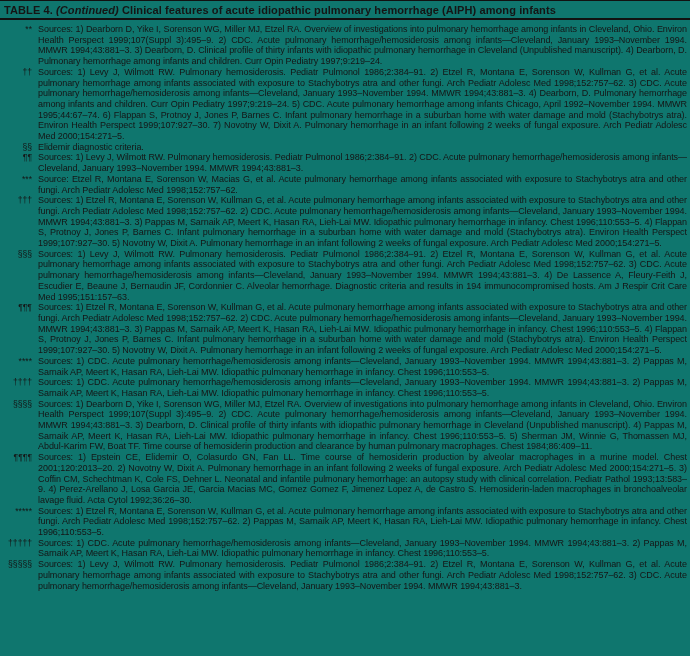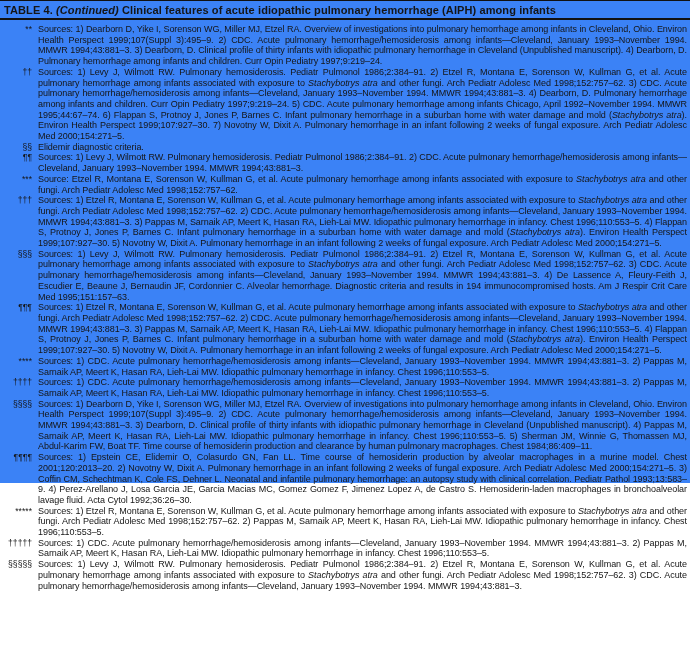--- a/index.html
+++ b/index.html
@@ -2,21 +2,21 @@
 <html><head>
 <meta charset="utf-8">
 <style>
   html, body { margin: 0; padding: 0; background: #ffffff; }
   body {
     width: 690px; height: 656px; overflow: hidden;
     font-family: "Liberation Sans", sans-serif;
     color: #151515;
     -webkit-font-smoothing: antialiased;
   }
-  .page { width: 690px; height: 483px; background: #3b82f6; }
+  .page { width: 690px; height: 656px; background: #0f766e; }
   .title-bar {
     border-top: 1px solid #111;
     border-bottom: 2px solid #111;
     padding: 3px 4px 2px 4px;
   }
   .title {
     font-size: 11px; font-weight: bold; letter-spacing: 0.1px;
     white-space: nowrap;
   }
   .title .cont { font-style: italic; }
@@ -25,21 +25,21 @@
   .fn-marker {
     flex: 0 0 30px; width: 30px; text-align: right;
     font-size: 8.6px; line-height: 10.7px;
     padding-right: 6px; white-space: nowrap;
   }
   .fn-text {
     flex: 1 1 auto;
     font-size: 9px; line-height: 10.7px;
     text-align: justify; letter-spacing: -0.06px;
   }
-  .fn-text .it { font-style: italic; }
+  .fn-text .it { }
 </style>
 </head>
 <body>
 
 <div class="page">
   <div class="title-bar">
     <div class="title"><span>TABLE 4. </span><span class="cont">(Continued)</span><span> Clinical features of acute idiopathic pulmonary hemorrhage (AIPH) among infants</span></div>
   </div>
   <div class="footnotes">
       <div class="fn">
@@ -53,21 +53,21 @@
       <div class="fn">
         <div class="fn-marker">§§</div>
         <div class="fn-text"><span>Elidemir diagnostic criteria.</span></div>
       </div>
       <div class="fn">
         <div class="fn-marker">¶¶</div>
         <div class="fn-text"><span>Sources: 1) Levy J, Wilmott RW. Pulmonary hemosiderosis. Pediatr Pulmonol 1986;2:384–91. 2) CDC. Acute pulmonary hemorrhage/hemosiderosis among infants—Cleveland, January 1993–November 1994. MMWR 1994;43:881–3.</span></div>
       </div>
       <div class="fn">
         <div class="fn-marker">***</div>
-        <div class="fn-text"><span>Source: Etzel R, Montana E, Sorenson W, Kullman G, et al. Acute pulmonary hemorrhage among infants associated with exposure to </span><span class="it">Stachybotrys atra</span><span> and other fungi. Arch Pediatr Adolesc Med 1998;152:757–62.</span></div>
+        <div class="fn-text"><span>Source: Etzel R, Montana E, Sorenson W, Macias G, et al. Acute pulmonary hemorrhage among infants associated with exposure to </span><span class="it">Stachybotrys atra</span><span> and other fungi. Arch Pediatr Adolesc Med 1998;152:757–62.</span></div>
       </div>
       <div class="fn">
         <div class="fn-marker">†††</div>
         <div class="fn-text"><span>Sources: 1) Etzel R, Montana E, Sorenson W, Kullman G, et al. Acute pulmonary hemorrhage among infants associated with exposure to </span><span class="it">Stachybotrys atra</span><span> and other fungi. Arch Pediatr Adolesc Med 1998;152:757–62. 2) CDC. Acute pulmonary hemorrhage/hemosiderosis among infants—Cleveland, January 1993–November 1994. MMWR 1994;43:881–3. 3) Pappas M, Sarnaik AP, Meert K, Hasan RA, Lieh-Lai MW. Idiopathic pulmonary hemorrhage in infancy. Chest 1996;110:553–5. 4) Flappan S, Protnoy J, Jones P, Barnes C. Infant pulmonary hemorrhage in a suburban home with water damage and mold (</span><span class="it">Stachybotrys atra</span><span>). Environ Health Perspect 1999;107:927–30. 5) Novotny W, Dixit A. Pulmonary hemorrhage in an infant following 2 weeks of fungal exposure. Arch Pediatr Adolesc Med 2000;154:271–5.</span></div>
       </div>
       <div class="fn">
         <div class="fn-marker">§§§</div>
         <div class="fn-text"><span>Sources: 1) Levy J, Wilmott RW. Pulmonary hemosiderosis. Pediatr Pulmonol 1986;2:384–91. 2) Etzel R, Montana E, Sorenson W, Kullman G, et al. Acute pulmonary hemorrhage among infants associated with exposure to </span><span class="it">Stachybotrys atra</span><span> and other fungi. Arch Pediatr Adolesc Med 1998;152:757–62. 3) CDC. Acute pulmonary hemorrhage/hemosiderosis among infants—Cleveland, January 1993–November 1994. MMWR 1994;43:881–3. 4) De Lassence A, Fleury-Feith J, Escudier E, Beaune J, Bernaudin JF, Cordonnier C. Alveolar hemorrhage. Diagnostic criteria and results in 194 immunocompromised hosts. Am J Respir Crit Care Med 1995;151:157–63.</span></div>
       </div>
       <div class="fn">

